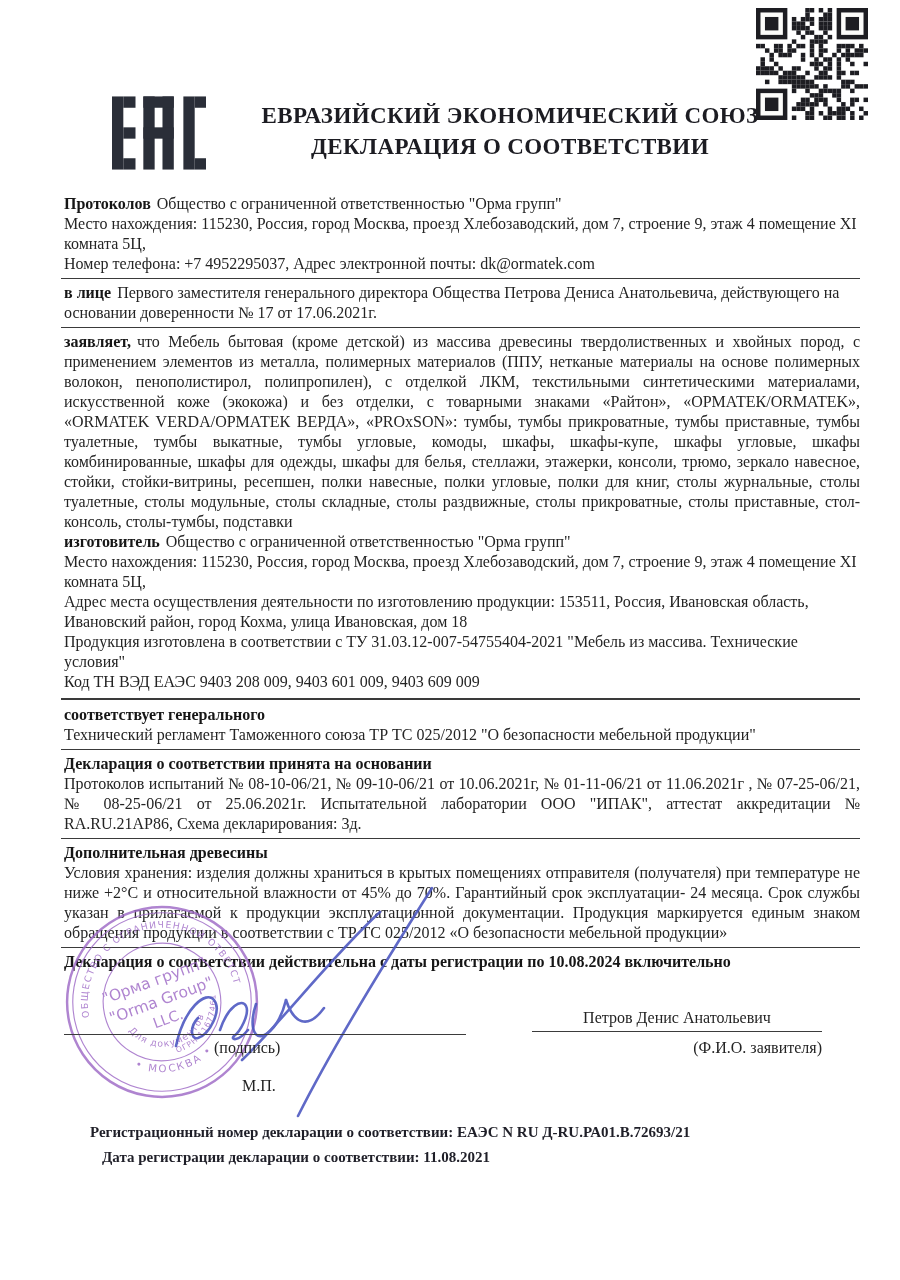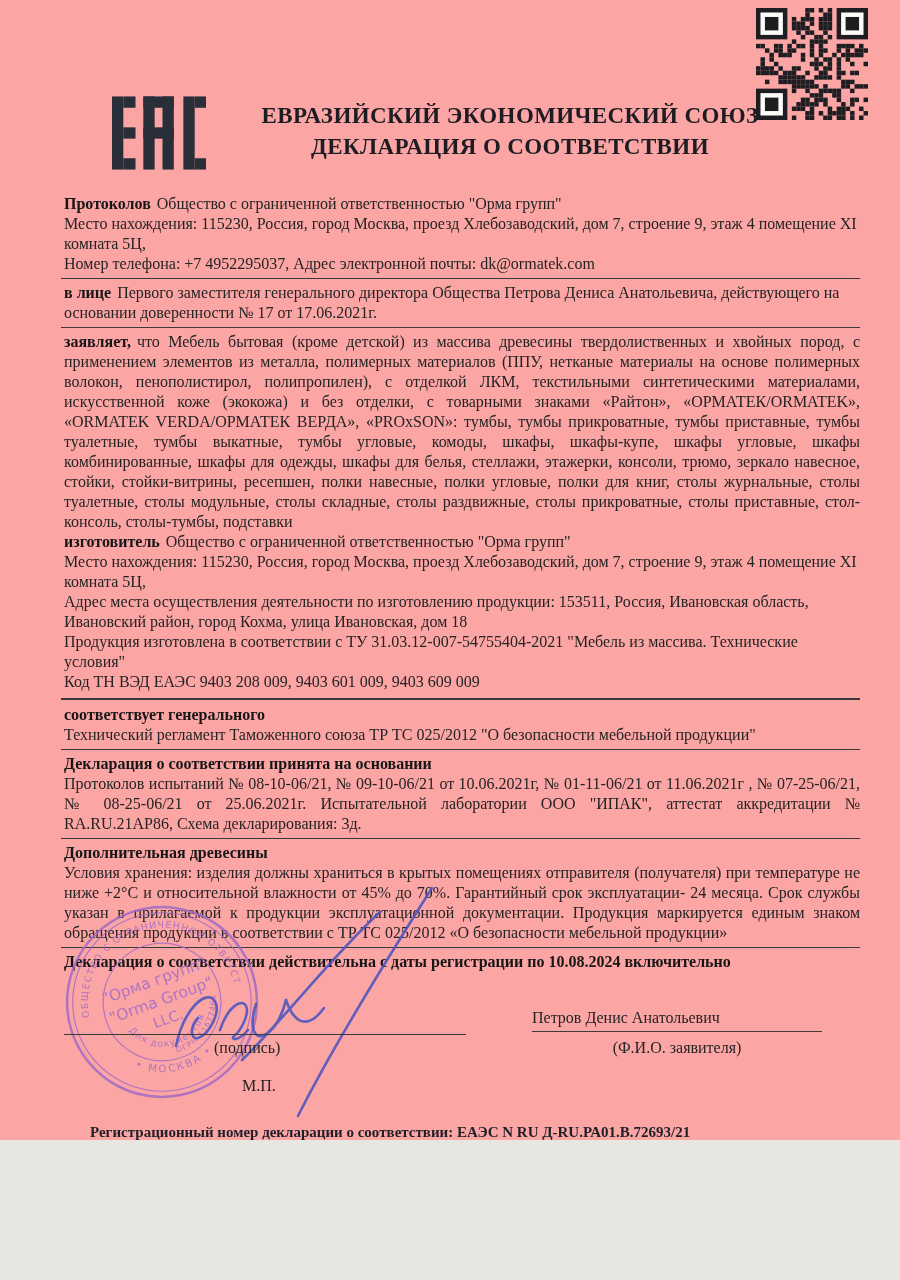--- a/index.html
+++ b/index.html
@@ -1,20 +1,20 @@
 <!DOCTYPE html>
 <html><head>
 <meta charset="utf-8">
 <style>
   html,body{margin:0;padding:0;background:#e8e6e1;}
   .page{
     position:relative;
-    width:900px;height:1140px;
+    width:900px;height:1280px;
     margin:0 auto;
-    background:#fca5a5;
+    background:#ffffff;
     font-family:"Liberation Serif", serif;
     color:#242424;
     overflow:hidden;
     box-sizing:border-box;
   }
   
   .header{display:flex;align-items:flex-start;padding:92px 60px 0 112px;}
   .eac-logo{flex:0 0 auto;width:94px;height:82px;}
   .title-block{
     flex:1 1 auto;text-align:center;
@@ -30,23 +30,23 @@
   .lead{font-weight:bold;margin-right:6px;color:#161616;}
   .rule{border-top:1.6px solid #3a3a3a;margin:4px 0 4px -3px;}
   .rule.thick{border-top-width:2.2px;margin:6px 0 5px -3px;}
   .sec-head{font-weight:bold;color:#161616;}
   .validity{font-weight:bold;color:#161616;margin-top:2px;}
   
   .sig-area{position:relative;height:132px;margin-top:4px;}
   .sig-line{position:absolute;left:0;top:58px;width:402px;border-top:1.6px solid #3b3b3b;}
   .sig-caption{position:absolute;left:150px;top:62px;font-size:16px;text-align:center;}
   .mp{position:absolute;left:178px;top:100px;font-size:16px;}
-  .fio-name{position:absolute;left:468px;top:32px;width:290px;
+  .fio-name{position:absolute;left:468px;top:32px;width:290px;text-align:center;
             border-bottom:1.4px solid #3b3b3b;padding-bottom:3px;font-size:16px;}
-  .fio-caption{position:absolute;left:468px;top:62px;width:290px;text-align:center;font-size:16px;}
+  .fio-caption{position:absolute;left:468px;top:62px;width:290px;text-align:right;font-size:16px;}
   .stamp{position:absolute;left:0px;top:-72px;width:196px;height:196px;
          transform:rotate(-12deg);opacity:.82;}
   .stamp svg{overflow:visible;}
   .signature-svg{position:absolute;left:84px;top:-42px;width:320px;height:215px;overflow:visible;}
   
   .registration{margin:12px 40px 0 90px;font-weight:bold;font-size:15px;line-height:25px;color:#1f1f28;}
   .registration .date{padding-left:12px;}
 </style>
 </head>
 <body>

